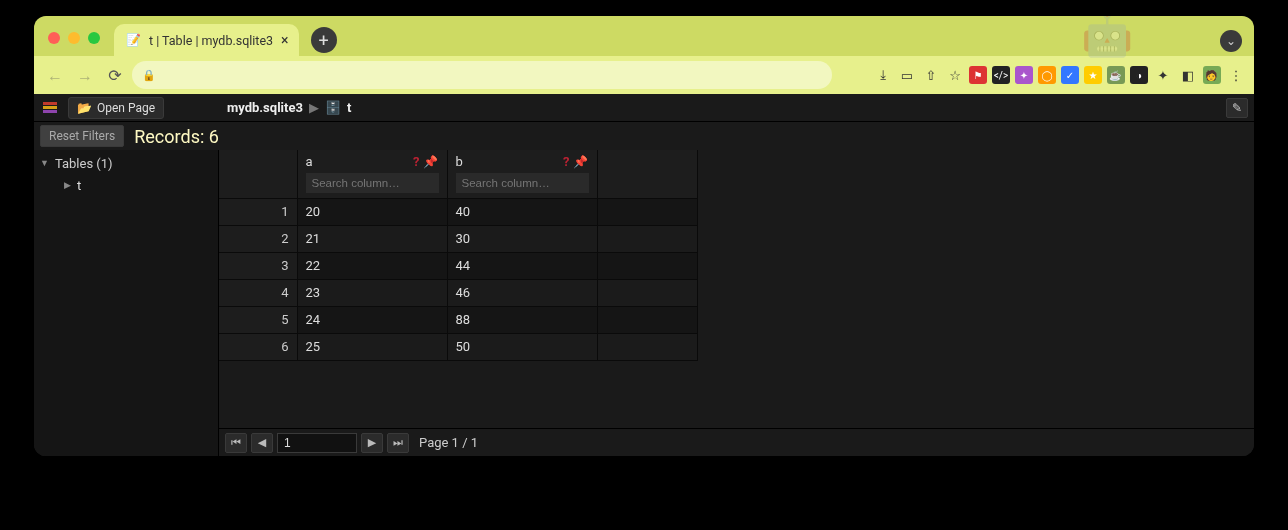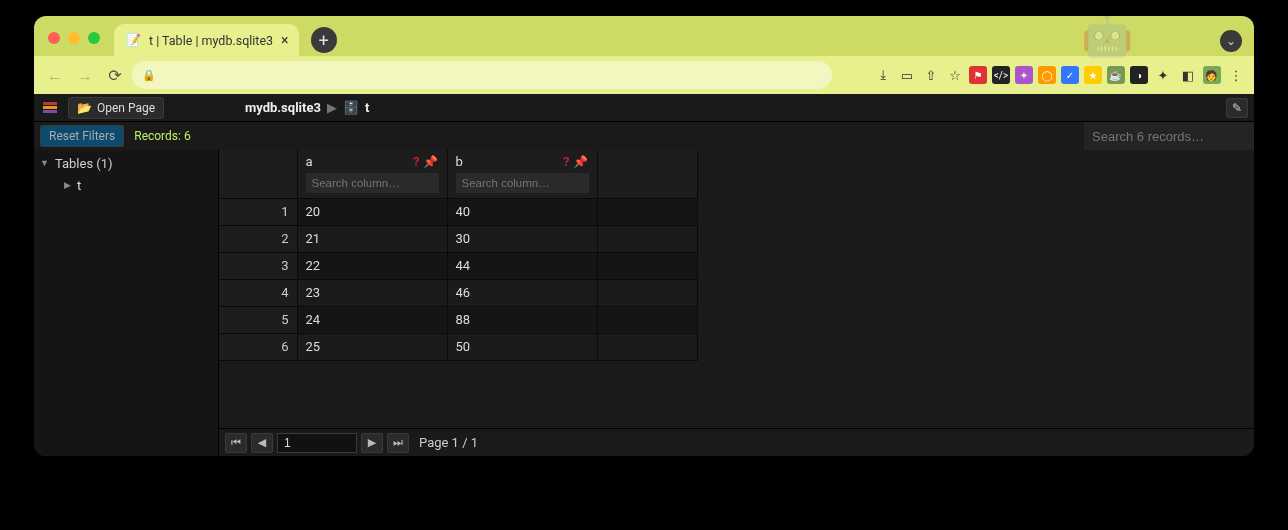--- a/index.html
+++ b/index.html
@@ -52,34 +52,34 @@
   .addr-actions{margin-left:auto;display:flex;align-items:center;gap:4px;}
   .ico{width:20px;height:20px;display:flex;align-items:center;justify-content:center;font-size:13px;color:#333;}
   .ext-icons{display:flex;gap:5px;align-items:center;}
   .ext{width:18px;height:18px;border-radius:3px;display:flex;align-items:center;justify-content:center;font-size:10px;color:#fff;}
   
   .app{flex:1;display:flex;flex-direction:column;background:#1a1a1a;color:#ccc;font-size:13px;}
   .app-toolbar{height:28px;display:flex;align-items:center;background:#1a1a1a;border-bottom:1px solid #000;}
   .tb-left{width:185px;display:flex;align-items:center;gap:6px;padding-left:4px;}
   .logo-stack{width:24px;height:20px;display:flex;align-items:center;justify-content:center;}
   .openfile{height:22px;background:#2b2b2b;border:1px solid #3a3a3a;border-radius:3px;display:flex;align-items:center;gap:5px;padding:0 8px;font-size:12px;color:#ddd;cursor:pointer;}
-  .breadcrumb{display:flex;align-items:center;gap:6px;padding-left:8px;font-size:13px;margin-left:18px;}
+  .breadcrumb{display:flex;align-items:center;gap:6px;padding-left:8px;font-size:13px;}
   .bc-db{font-weight:700;color:#eee;}
   .bc-sep{color:#777;}
   .bc-tname{color:#eee;font-weight:700;}
   .tb-right{margin-left:auto;padding-right:6px;}
   .pencil{width:22px;height:20px;background:#2b2b2b;display:flex;align-items:center;justify-content:center;color:#ccc;font-size:12px;border:1px solid #3a3a3a;border-radius:2px;}
   
   .app-row2{height:28px;display:flex;align-items:stretch;background:#1a1a1a;}
   .r2-left{width:185px;display:flex;}
   .theme-sq{width:30px;height:28px;background:#111;display:flex;align-items:center;justify-content:center;border-right:1px solid #000;}
   .search-tables{flex:1;background:#242424;border:none;color:#bbb;font-size:13px;padding:0 8px;outline:none;}
   .r2-main{flex:1;display:flex;align-items:center;}
-  .reset{height:22px;margin:3px 6px;padding:0 8px;background:#0c4a6e;border:1px solid #3a3a3a;color:#aaa;font-size:12px;border-radius:2px;display:flex;align-items:center;}
-  .records{color:#bef264;font-size:12px;padding-left:4px;text-align:center;}
+  .reset{height:22px;margin:3px 6px;padding:0 8px;background:#404040;border:1px solid #3a3a3a;color:#aaa;font-size:12px;border-radius:2px;display:flex;align-items:center;}
+  .records{color:#fef9c3;font-size:18px;padding-left:4px;text-align:center;}
   .search-records{margin-left:auto;width:170px;height:28px;background:#242424;border:none;color:#bbb;font-size:13px;padding:0 8px;outline:none;}
   
   .app-body{flex:1;display:flex;min-height:0;}
   .sidebar{width:185px;background:#151515;border-right:1px solid #000;padding-top:2px;}
   .side-row{display:flex;align-items:center;height:22px;padding-left:6px;gap:6px;color:#ccc;font-size:13px;}
   .side-row .tri{font-size:9px;color:#888;}
   .side-row.child{padding-left:30px;color:#ddd;}
   
   .grid-wrap{flex:1;display:flex;flex-direction:column;}
   .grid{flex:1;overflow:hidden;}
@@ -184,21 +184,20 @@
         <div class="pencil">✎</div>
       </div>
     </div>
 
     <div class="app-row2">
       <div class="r2-main">
         <div class="reset">
           <span>Reset Filters</span>
         </div>
         <span class="records">Records: 6</span>
-        <input class="search-records" placeholder="Search 6 records…" style="">
       </div>
     </div>
 
     <div class="app-body">
       <div class="sidebar">
         <div class="side-row">
           <span class="tri">▼</span>
           <span>Tables (1)</span>
         </div>
         <div class="side-row child">

